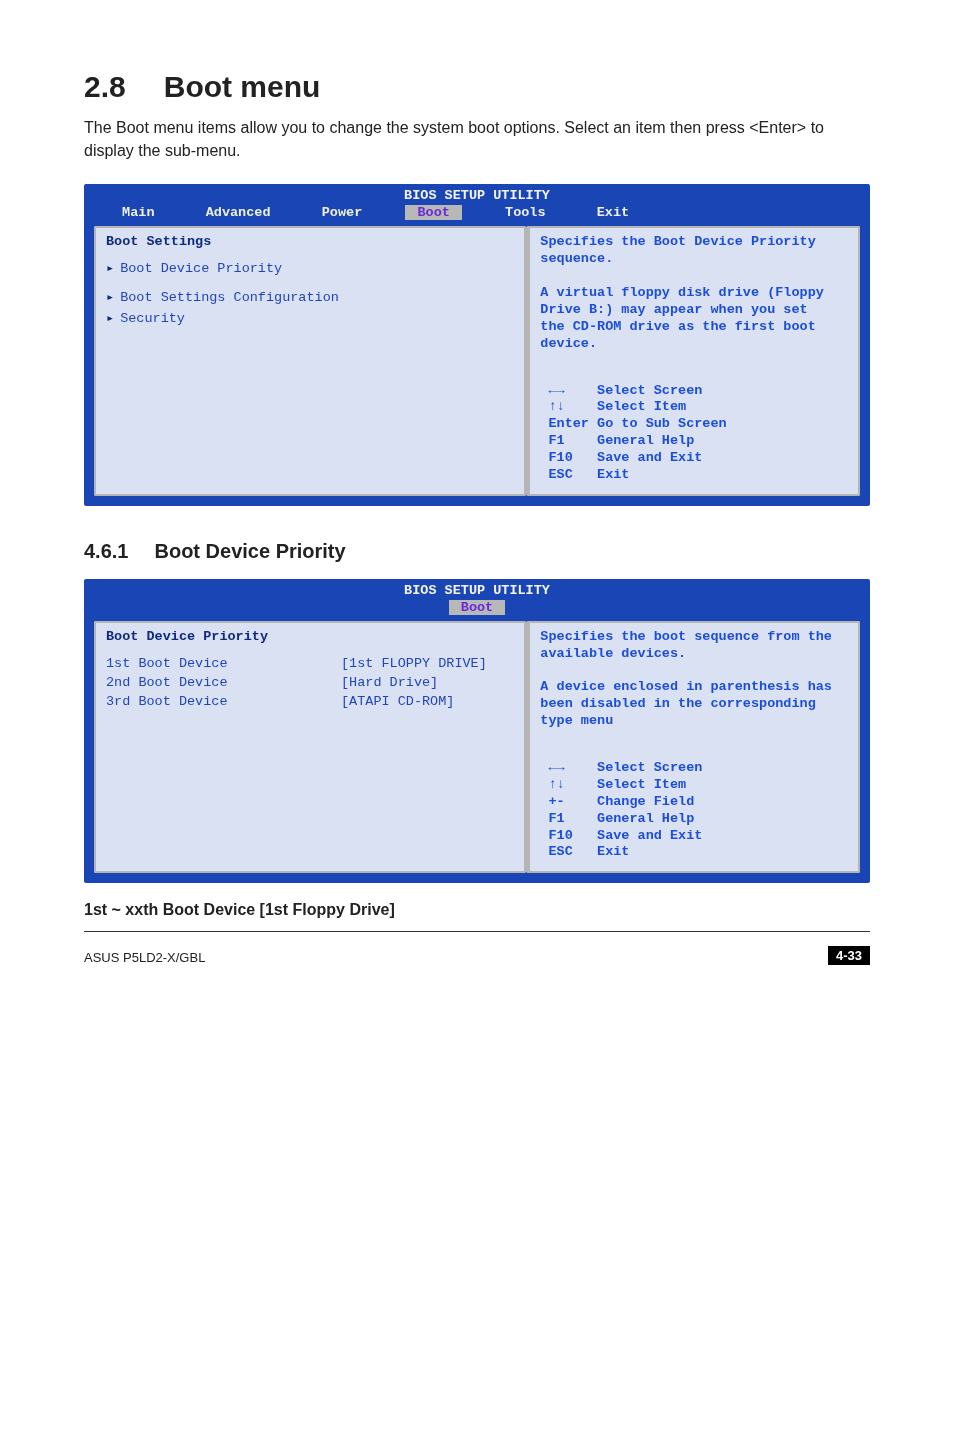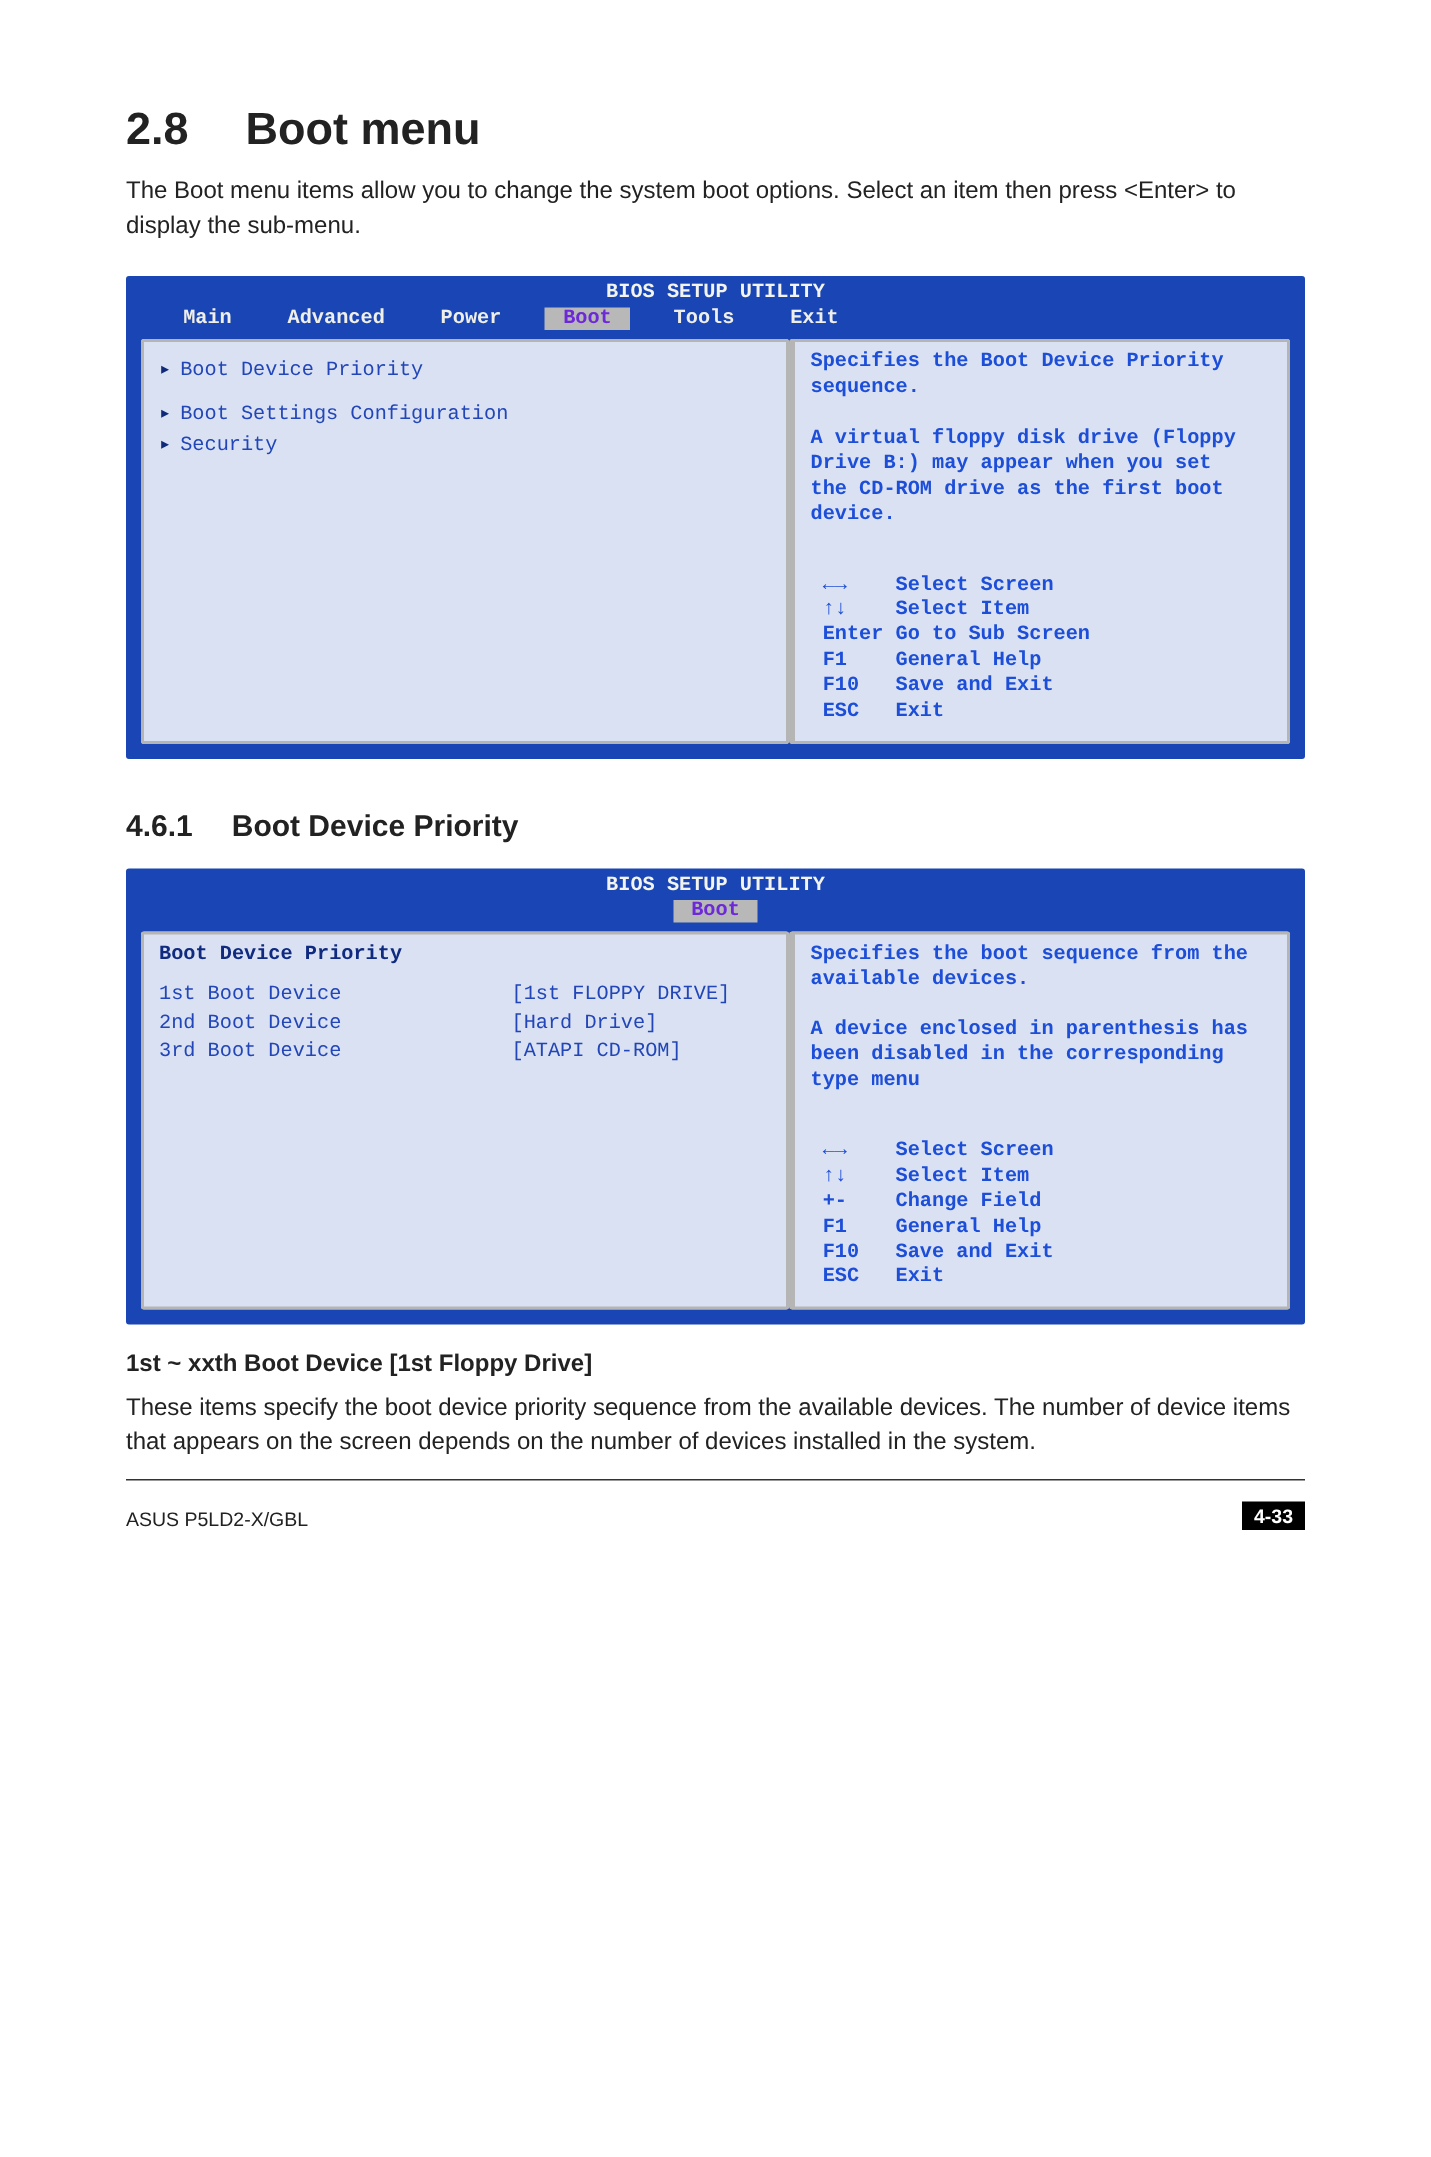--- a/index.html
+++ b/index.html
@@ -55,21 +55,21 @@
   .bios-titlebar {
     text-align: center;
     padding: 4px 0 2px 0;
     font-size: 13.5px;
     font-weight: 700;
     color: #f4f4ee;
   }
   .bios-tabs {
     display: flex;
     padding: 0 30px 6px 30px;
-    gap: 21px;
+    gap: 35px;
     font-weight: 700;
     color: #efefe8;
   }
   .bios-tabs .tab {
     white-space: pre;
   }
   .bios-tabs .tab.active {
     background: #b8b8b8;
     color: #6d28d9;
     padding: 0 4px;
@@ -164,20 +164,21 @@
     <div class="bios-tabs">
       <span class="tab"> Main </span>
       <span class="tab"> Advanced </span>
       <span class="tab"> Power </span>
       <span class="tab active"> Boot </span>
       <span class="tab"> Tools </span>
       <span class="tab"> Exit </span>
     </div>
     <div class="bios-body">
       <div class="bios-left">
+        <div class="heading">Boot Settings</div>
         <div style="height:4px"></div>
         <div class="item"><span class="marker">▸</span><span class="selected">Boot Device Priority</span></div>
         <div style="height:8px"></div>
         <div class="item"><span class="marker">▸</span><span>Boot Settings Configuration</span></div>
         <div class="item"><span class="marker">▸</span><span>Security</span></div>
       </div>
       <div class="bios-right">
         <div class="help" style="white-space:pre-line">Specifies the  Boot Device Priority sequence.
 
 A virtual floppy disk drive (Floppy Drive B:) may appear when you set the CD-ROM drive as the first boot device.</div>
@@ -225,21 +226,20 @@
  ↑↓    Select Item
  +-    Change Field
  F1    General Help
  F10   Save and Exit
  ESC   Exit</div>
       </div>
     </div>
   </div>
 
   <h3 class="fieldhead">1st ~ xxth Boot Device [1st Floppy Drive]</h3>
-  <p class="body-text" style="margin-bottom:4px">These items specify the boot device priority sequence from the available devices. The number of device items that appears on the screen depends on the number of devices installed in the system.</p>
 
   <hr class="ft">
   <div class="footer" style="padding-top:6px">
     <span>ASUS P5LD2-X/GBL</span>
     <span class="right">4-33</span>
   </div>
 
 </div>
 
 </body></html>

